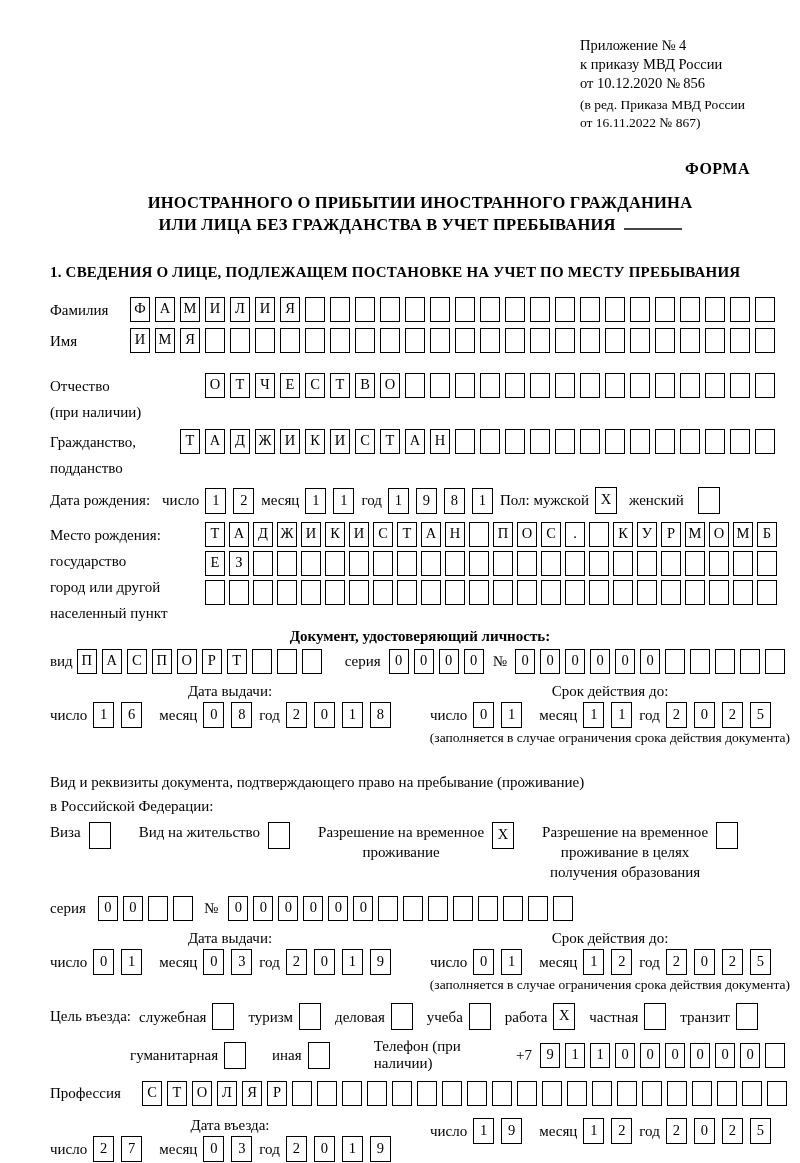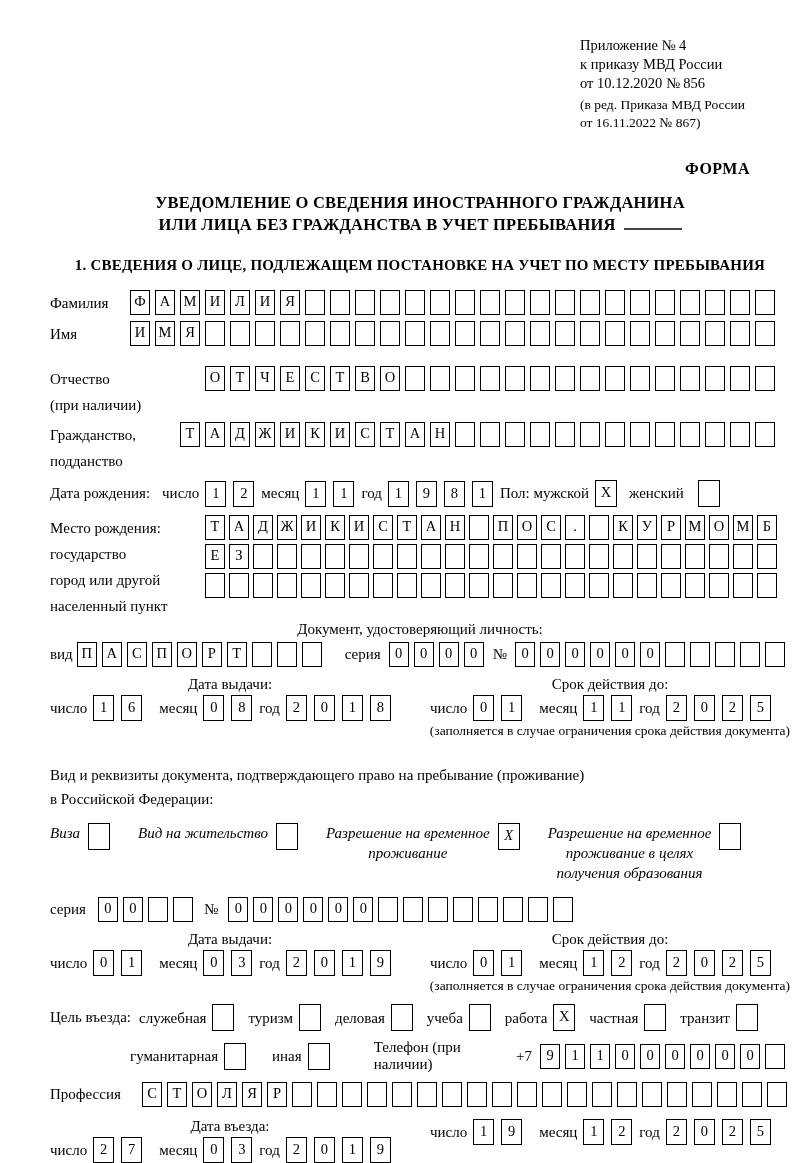--- a/index.html
+++ b/index.html
@@ -9,21 +9,21 @@
     font-family:"Liberation Serif", serif; font-size:15px;
     padding:36px 10px 0 50px;
   }
   
   .hdr-block { margin-left:530px; line-height:19px; font-size:14.5px; }
   .hdr-small { margin-top:3px; font-size:13.5px; line-height:18px; }
   .forma { text-align:right; margin:28px 40px 0 0; font-weight:bold; font-size:16px; letter-spacing:.5px; }
   
   .title { text-align:center; font-weight:bold; font-size:16.5px; line-height:22px; margin-top:14px; letter-spacing:.2px; }
   .blank-line { display:inline-block; width:58px; border-bottom:2px solid #444; height:14px; margin-left:8px; }
-  .sec1 { text-align:center; font-weight:bold; font-size:15px; margin-top:21px; letter-spacing:.2px; }
+  .sec1 { text-align:left; font-weight:bold; font-size:15px; margin-top:28px; letter-spacing:.2px; }
   
   .frow { display:flex; align-items:flex-start; }
   .lbl { flex:none; line-height:26px; }
   .lbl2 { line-height:22px; }
   .cells { display:flex; flex:none; align-items:flex-start; }
   .cell {
     box-sizing:border-box; display:inline-block; flex:none;
     width:20px; height:25px; border:1.5px solid #000; margin-right:5px;
     text-align:center; font-size:14.5px; line-height:21px;
   }
@@ -58,21 +58,21 @@
     <div>от 10.12.2020 № 856</div>
     <div class="hdr-small">
       <div>(в ред. Приказа МВД России</div>
       <div>от 16.11.2022 № 867)</div>
     </div>
   </div>
 
   <div class="forma">ФОРМА</div>
 
   <div class="title">
-    <div>УВЕДОМЛЕНИЕ О СВЕДЕНИЯ ИНОСТРАННОГО ГРАЖДАНИНА</div>
+    <div>ИНОСТРАННОГО О ПРИБЫТИИ ИНОСТРАННОГО ГРАЖДАНИНА</div>
     <div><span>ИЛИ ЛИЦА БЕЗ ГРАЖДАНСТВА В УЧЕТ ПРЕБЫВАНИЯ</span><span class="blank-line"></span></div>
   </div>
 
   <div class="sec1">1. СВЕДЕНИЯ О ЛИЦЕ, ПОДЛЕЖАЩЕМ ПОСТАНОВКЕ НА УЧЕТ ПО МЕСТУ ПРЕБЫВАНИЯ</div>
 
   <div class="frow" style="margin-top:16px;">
     <span class="lbl" style="width:80px;">Фамилия</span>
     <span class="cells">
         <span class="cell">Ф</span>
         <span class="cell">А</span>
@@ -311,21 +311,21 @@
           <span class="cell"></span>
           <span class="cell"></span>
           <span class="cell"></span>
           <span class="cell"></span>
           <span class="cell"></span>
           <span class="cell"></span>
         </span>
     </span>
   </div>
 
-  <div style="text-align:center; font-weight:normal; margin-top:2px;">Документ, удостоверяющий личность:</div>
+  <div style="text-align:center; font-weight:bold; margin-top:2px;">Документ, удостоверяющий личность:</div>
 
   <div class="frow" style="margin-top:4px; align-items:center;">
     <span style="width:65px;">вид</span>
     <span class="cells">
         <span class="cell">П</span>
         <span class="cell">А</span>
         <span class="cell">С</span>
         <span class="cell">П</span>
         <span class="cell">О</span>
         <span class="cell">Р</span>
@@ -401,21 +401,21 @@
             <span class="cell">5</span>
           </span>
       </div>
     </div>
   </div>
   <div class="note-right">(заполняется в случае ограничения срока действия документа)</div>
 
   <div style="margin-top:24px; line-height:24px;">Вид и реквизиты документа, подтверждающего право на пребывание (проживание)</div>
   <div style="line-height:24px;">в Российской Федерации:</div>
 
-  <div class="opts-row" style="margin-top:12px;font-style:italic;">
+  <div class="opts-row" style="margin-top:4px;">
     <span class="opt">
       <span class="opt-label">Виза</span>
       <span class="cells big">
           <span class="cell"></span>
         </span>
     </span>
     <span class="opt" style="margin-left:28px;">
       <span class="opt-label">Вид на жительство</span>
       <span class="cells big">
           <span class="cell"></span>

